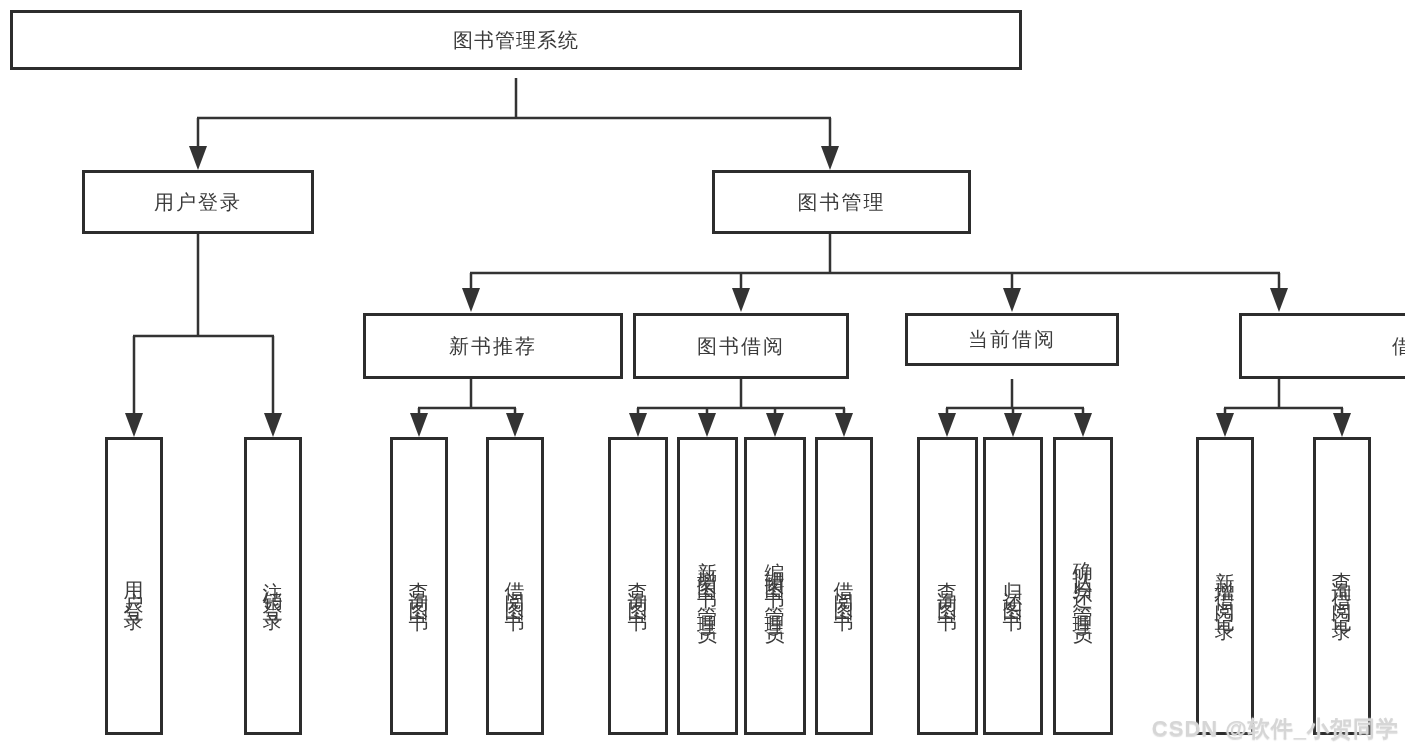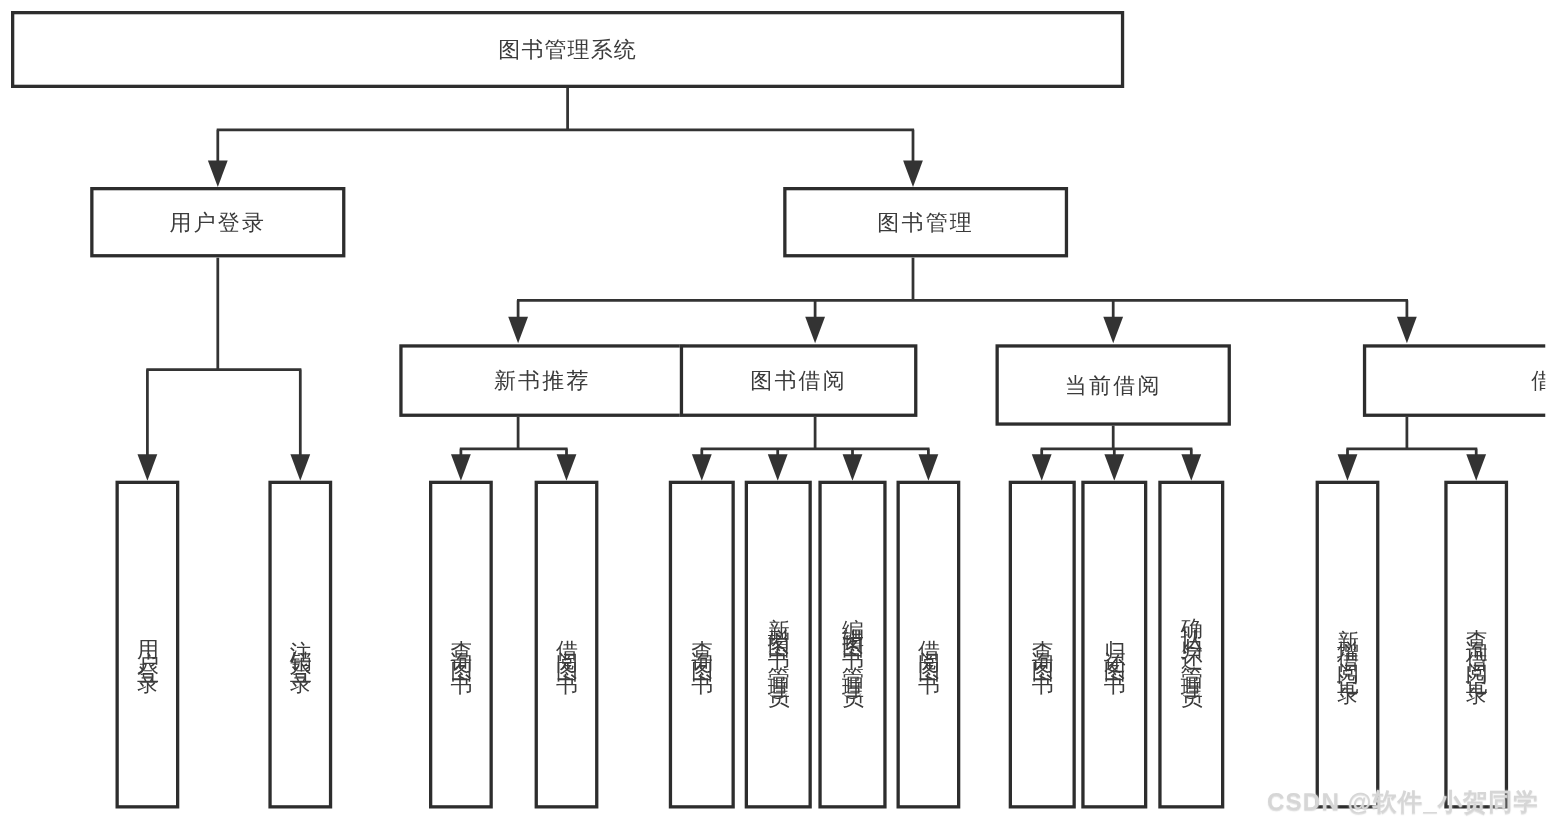--- a/index.html
+++ b/index.html
@@ -83,38 +83,38 @@
       <polygon points="766,413 784,413 775,437"></polygon>
       <polygon points="835,413 853,413 844,437"></polygon>
       <polygon points="938,413 956,413 947,437"></polygon>
       <polygon points="1004,413 1022,413 1013,437"></polygon>
       <polygon points="1074,413 1092,413 1083,437"></polygon>
       <polygon points="1216,413 1234,413 1225,437"></polygon>
       <polygon points="1333,413 1351,413 1342,437"></polygon>
     </g>
   </svg>
 
-  <div class="box root-box" style="left:10px; top:10px; width:1012px; height:70px;">
+  <div class="box root-box" style="left:10px; top:10px; width:1012px; height:60px;">
     <span class="h-label">图书管理系统</span>
   </div>
 
   <div class="box" style="left:82px; top:170px; width:232px; height:64px;">
     <span class="h-label">用户登录</span>
   </div>
   <div class="box" style="left:712px; top:170px; width:259px; height:64px;">
     <span class="h-label">图书管理</span>
   </div>
 
   <div class="box" style="left:363px; top:313px; width:260px; height:66px;">
     <span class="h-label">新书推荐</span>
   </div>
-  <div class="box" style="left:618px; top:313px; width:216px; height:66px;">
+  <div class="box" style="left:633px; top:313px; width:216px; height:66px;">
     <span class="h-label">图书借阅</span>
   </div>
-  <div class="box" style="left:905px; top:313px; width:214px; height:74px;">
+  <div class="box" style="left:905px; top:313px; width:214px; height:53px;">
     <span class="h-label">当前借阅</span>
   </div>
   <div class="box" style="left:1239px; top:313px; width:244px; height:66px;justify-content:flex-end;">
     <span class="h-label">借阅记录</span>
   </div>
 
   <div class="box leaf" style="left:105px; top:437px; width:58px; height:298px;">
     <span>用户登录</span>
   </div>
   <div class="box leaf" style="left:244px; top:437px; width:58px; height:298px;">

